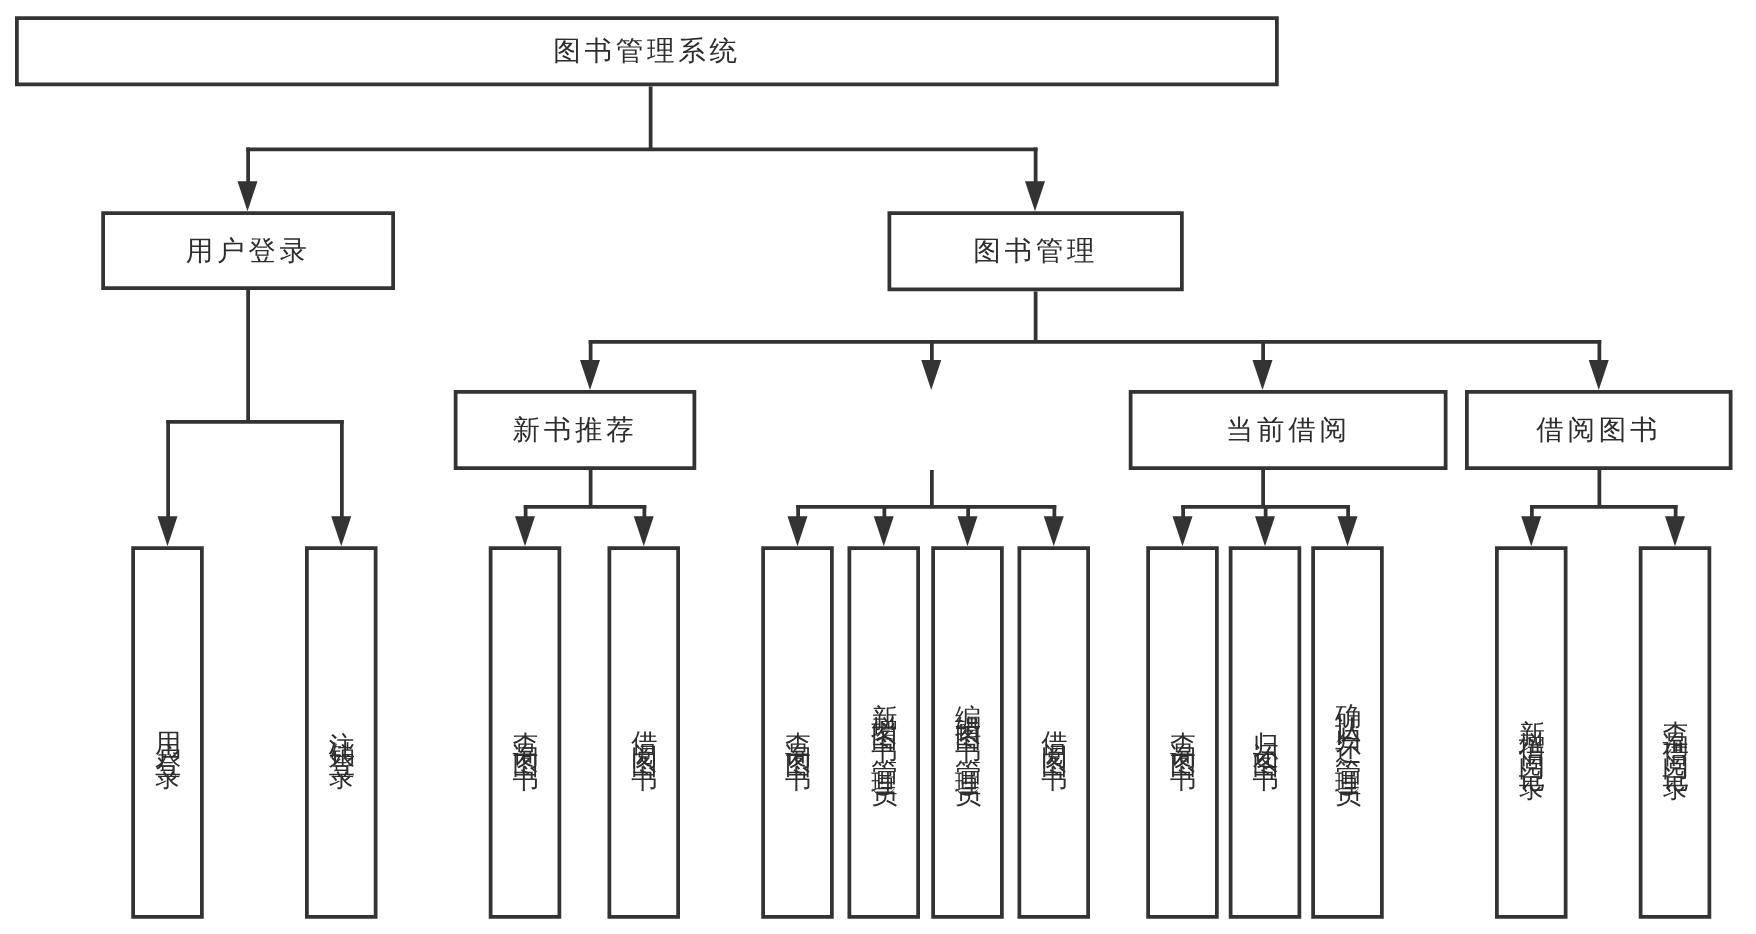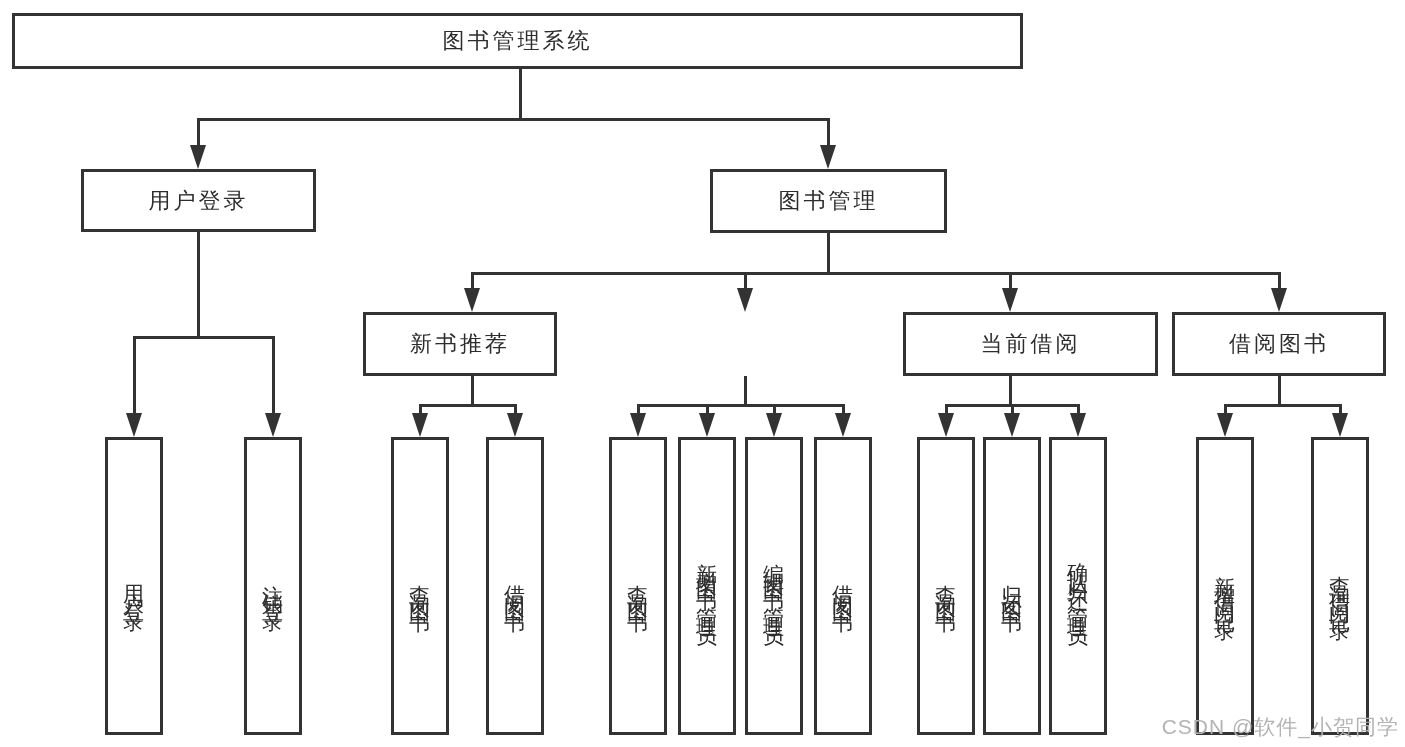--- a/index.html
+++ b/index.html
@@ -75,21 +75,20 @@
   <div class="box vbox" style="left:745px;top:437px;width:58px;height:298px">编辑图书（管理员）</div>
   <div class="box vbox" style="left:814px;top:437px;width:58px;height:298px">借阅图书</div>
 
   <div class="box vbox" style="left:917px;top:437px;width:58px;height:298px">查询图书</div>
   <div class="box vbox" style="left:983px;top:437px;width:58px;height:298px">归还图书</div>
   <div class="box vbox" style="left:1049px;top:437px;width:58px;height:298px">确认归还（管理员）</div>
 
   <div class="box vbox" style="left:1196px;top:437px;width:58px;height:298px">新增借阅记录</div>
   <div class="box vbox" style="left:1311px;top:437px;width:58px;height:298px">查询借阅记录</div>
 
-  <div class="watermark">CSDN @软件_小贺同学</div>
 <div class="vline" style="left: 519px; top: 69px; height: 50px;"></div>
     <div class="vline" style="left: 197px; top: 118px; height: 28px;"></div>
     <div class="vline" style="left: 827px; top: 118px; height: 28px;"></div>
     <div class="vline" style="left: 827px; top: 233px; height: 41px;"></div>
     <div class="vline" style="left: 471px; top: 272px; height: 18px;"></div>
     <div class="vline" style="left: 744px; top: 272px; height: 18px;"></div>
     <div class="vline" style="left: 1009px; top: 272px; height: 18px;"></div>
     <div class="vline" style="left: 1278px; top: 272px; height: 18px;"></div>
     <div class="vline" style="left: 197px; top: 232px; height: 106px;"></div>
     <div class="vline" style="left: 133px; top: 336px; height: 78px;"></div>

